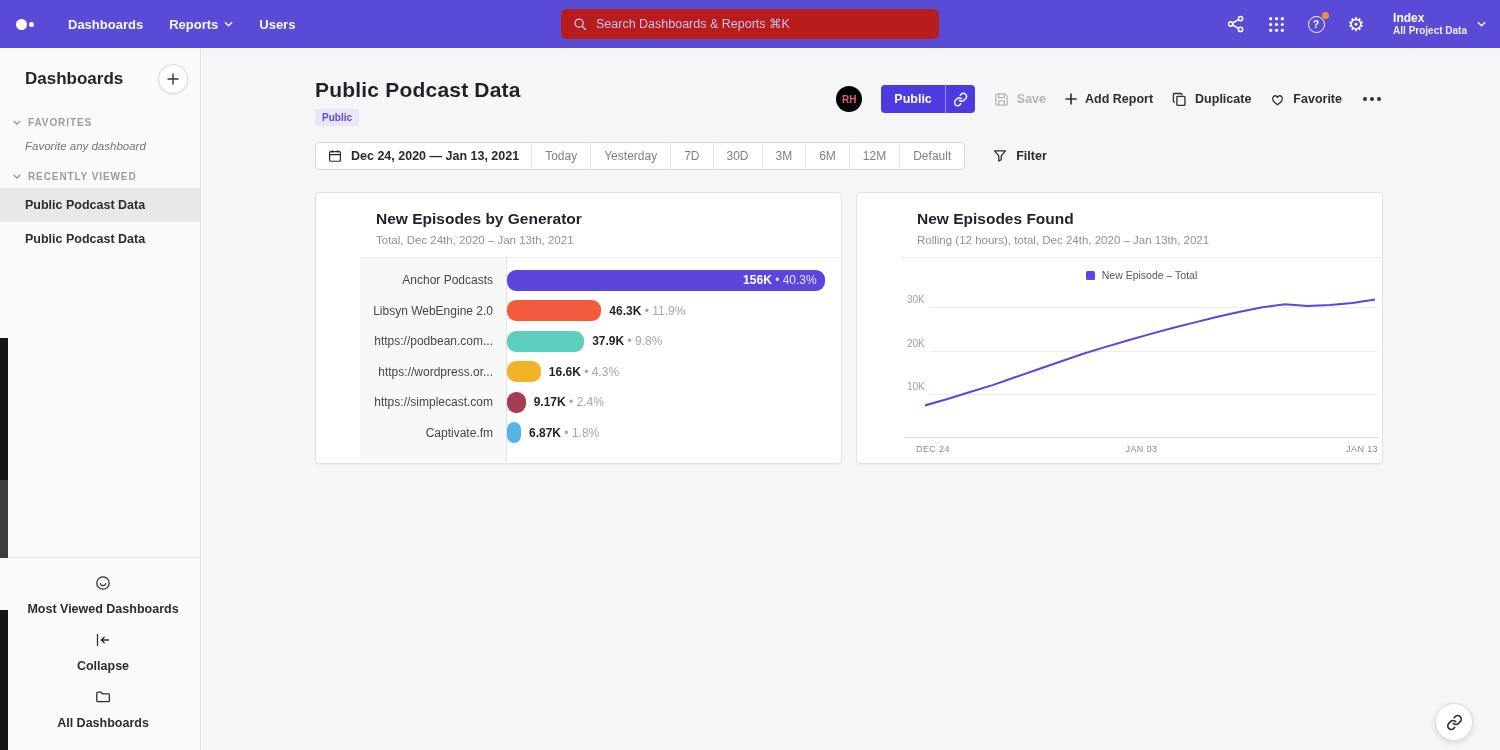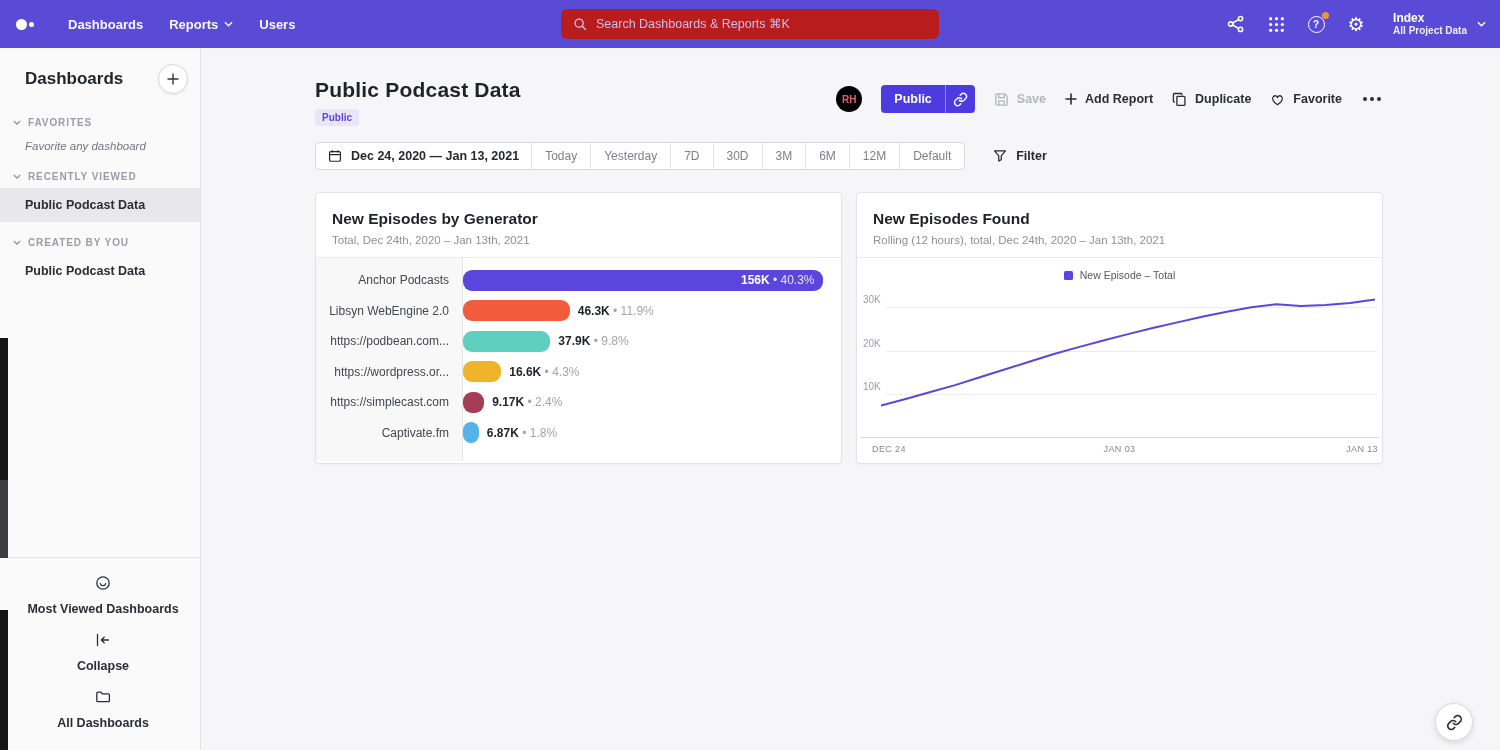--- a/index.html
+++ b/index.html
@@ -59,21 +59,21 @@
   
   .toolbar-row { display:flex; align-items:center; gap:28px; margin-top:16px; }
   .date-control { display:flex; align-items:stretch; height:28px; background:#fff; border:1px solid #d7d8da; border-radius:4px; overflow:hidden; }
   .date-main { display:flex; align-items:center; gap:9px; padding:0 12px; font-size:12.5px; font-weight:bold; color:#26292d; border-right:1px solid #e4e5e7; cursor:pointer; }
   .preset { display:flex; align-items:center; padding:0 13px; font-size:12px; color:#7c7f84; border-right:1px solid #e4e5e7; cursor:pointer; white-space:nowrap; }
   .preset:last-child { border-right:none; }
   .filter-btn { display:flex; align-items:center; gap:9px; background:none; border:none; font-family:inherit; font-size:12.5px; font-weight:bold; color:#26292d; cursor:pointer; }
 
   
   .cards { display:flex; gap:14px; margin-top:22px; }
-  .card { width:527px; height:272px; background:#fff; border:1px solid #e2e3e5; border-radius:4px; box-shadow:0 1px 2px rgba(0,0,0,.04); overflow:hidden; }
+  .card { width:527px; height:272px; background:#fff; border:1px solid #e2e3e5; border-radius:4px; box-shadow:0 1px 2px rgba(0,0,0,.04); overflow:hidden;padding-left:44px; }
   .card-header { padding:17px 16px 11px; border-bottom:1px solid #ececee; }
   .card-title { font-size:15.5px; font-weight:bold; color:#1f2226; }
   .card-sub { font-size:11.5px; color:#8d9095; margin-top:6px; }
 
   
   .bar-chart { position:relative; height:203px; padding-top:7px; }
   .bar-label-underlay { position:absolute; left:0; top:0; bottom:0; width:147px; background:#f8f8f9; border-right:1px solid #e3e4e6; }
   .bar-row { position:relative; display:flex; align-items:center; height:30.5px; }
   .bar-label { width:147px; padding-right:14px; text-align:right; font-size:12px; color:#44474b; flex:none; }
   .bar-track { flex:1; display:flex; align-items:center; height:21px; }
@@ -195,26 +195,20 @@
   <div class="fav-empty">Favorite any dashboard</div>
 
   <div class="section-header">
     <svg width="8" height="5" viewBox="0 0 10 6">
         <path d="M1 1l4 4 4-4" fill="none" stroke="#9a9da2" stroke-width="1.8"></path>
       </svg>
     <span>RECENTLY VIEWED</span>
   </div>
   <div class="side-item selected">Public Podcast Data</div>
 
-  <div class="section-header">
-    <svg width="8" height="5" viewBox="0 0 10 6">
-        <path d="M1 1l4 4 4-4" fill="none" stroke="#9a9da2" stroke-width="1.8"></path>
-      </svg>
-    <span>CREATED BY YOU</span>
-  </div>
   <div class="side-item">Public Podcast Data</div>
 
   <div class="sidebar-footer">
     <div class="footer-item">
       <svg class="ficon" width="16" height="16" viewBox="0 0 16 16" fill="none" stroke="currentColor" stroke-width="1.3">
           <circle cx="8" cy="8" r="6.2"></circle>
           <path d="M5.3 8.6a2.8 2.8 0 005.4 0" stroke-linecap="round"></path>
         </svg>
       <span>Most Viewed Dashboards</span>
     </div>

